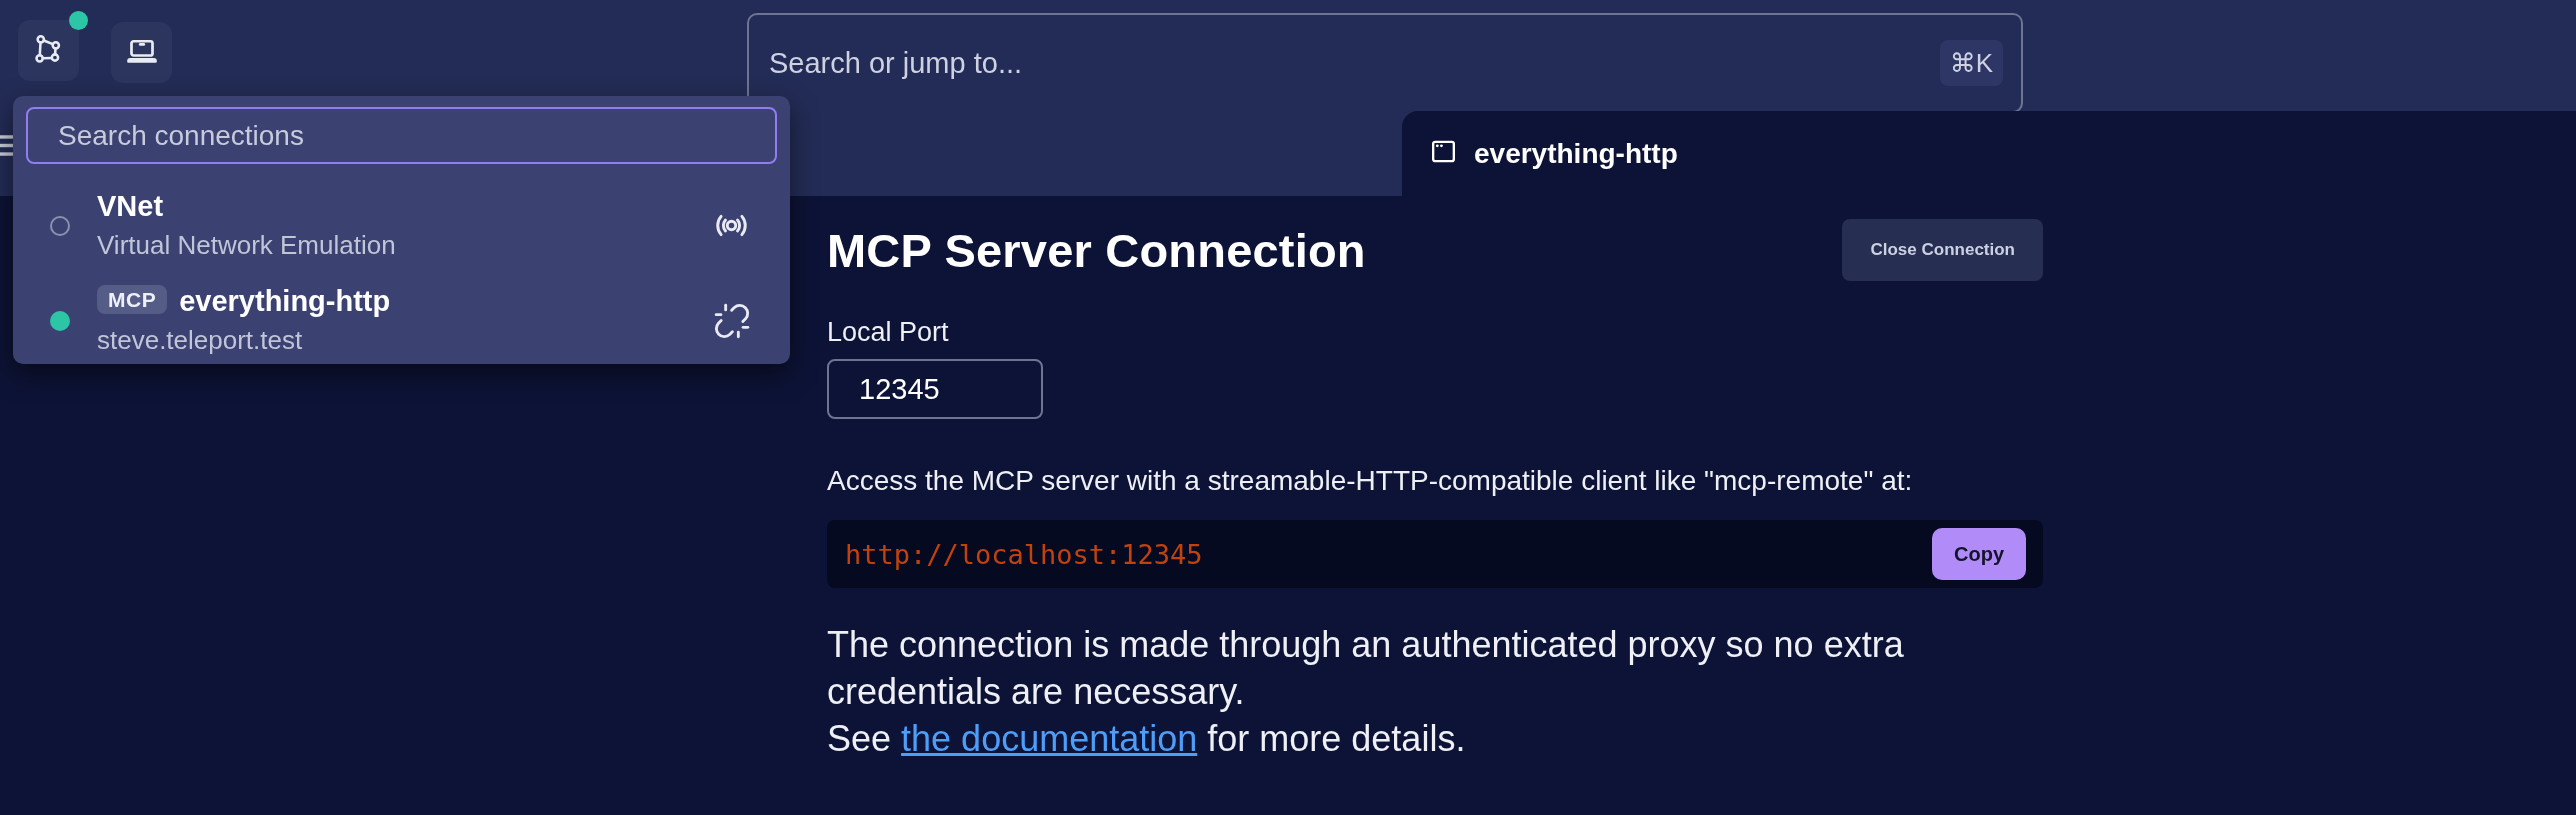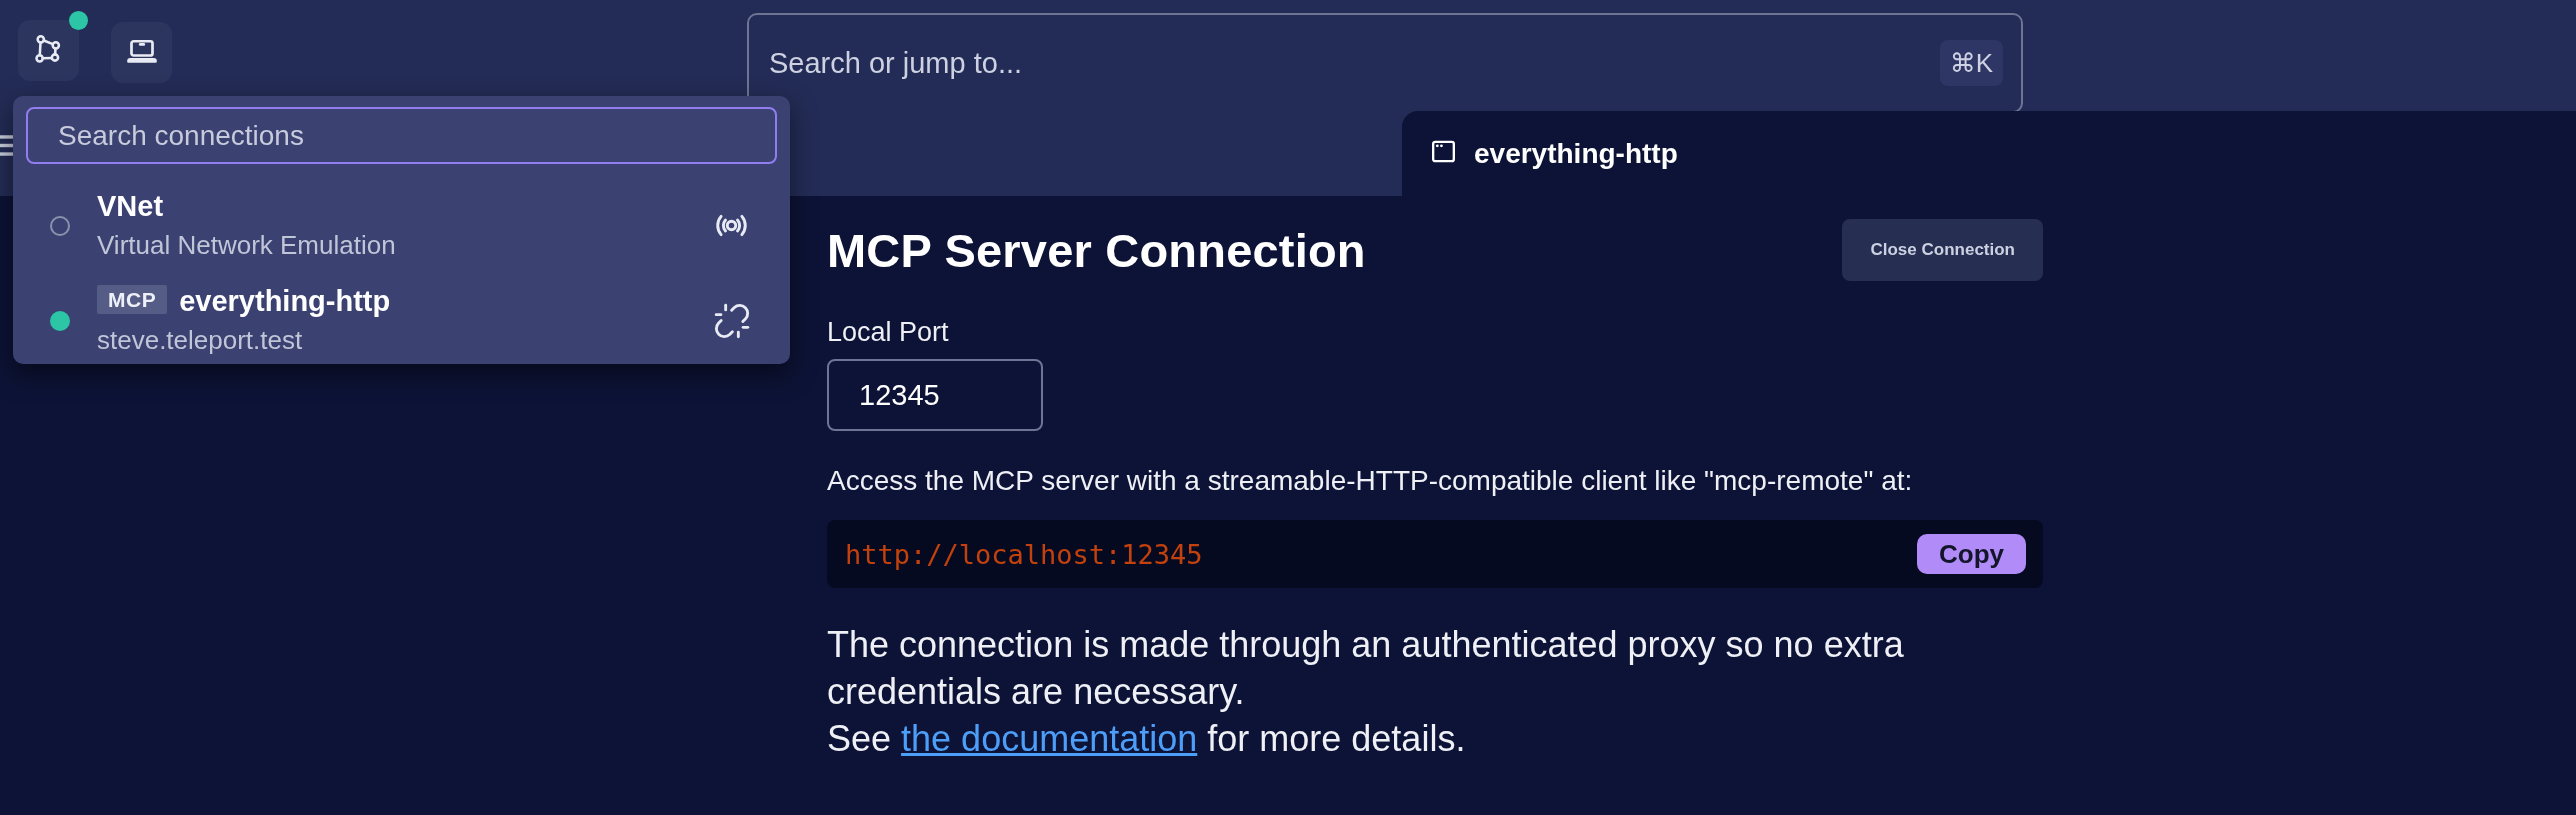--- a/index.html
+++ b/index.html
@@ -39,47 +39,47 @@
   .edge-icon{position:absolute;left:-18px;top:14px;z-index:0;}
   .edge-icon svg{stroke:#c9cedd;fill:none;stroke-width:2;}
 
   
   .doc{position:absolute;left:827px;top:195px;width:1216px;height:620px;color:#f0f1f7;}
   .doc-header{position:absolute;left:0;top:24px;width:100%;display:flex;align-items:center;justify-content:space-between;}
   h1.page-title{font-size:47px;font-weight:700;color:#fff;letter-spacing:0.2px;}
   .close-btn{background:var(--close-bg);color:var(--close-text);font-size:17px;font-weight:600;
     border:none;border-radius:8px;height:62px;padding:0 28px;cursor:pointer;font-family:inherit;}
   .field-label{position:absolute;left:0;top:122px;font-size:27px;color:#eef0f6;}
-  .port-input{position:absolute;left:0;top:164px;width:216px;height:72px;background:transparent;
+  .port-input{position:absolute;left:0;top:164px;width:216px;height:60px;background:transparent;
     border:2px solid var(--outline);border-radius:8px;color:#fff;font-size:29px;padding:0 0 0 30px;
     font-family:inherit;}
   .access-text{position:absolute;left:0;top:270px;font-size:28px;color:#eef0f6;}
   .code-block{position:absolute;left:0;top:325px;width:1216px;height:68px;background:var(--code-bg);
     border-radius:8px;display:flex;align-items:center;padding:0 17px 0 18px;}
   .code-text{font-family:"DejaVu Sans Mono", monospace;font-size:27px;color:#c2410c;}
   .copy-btn{margin-left:auto;background:var(--copy);color:var(--copy-text);border:none;border-radius:10px;
-    height:40px;padding:0 22px;font-size:26px;font-weight:600;cursor:pointer;font-family:inherit;}
+    height:52px;padding:0 22px;font-size:20px;font-weight:600;cursor:pointer;font-family:inherit;}
   .note{position:absolute;left:0;top:426px;font-size:36px;line-height:47px;color:#eef0f6;}
   .note a{color:var(--link);text-decoration:underline;cursor:pointer;}
 
   
   .dropdown{position:absolute;left:13px;top:96px;width:777px;height:268px;background:var(--panel);
     border-radius:10px;box-shadow:0 10px 26px rgba(0,0,0,.5);z-index:20;padding:11px 13px;}
   .conn-search{width:100%;height:57px;background:transparent;border:2px solid var(--panel-border);
     border-radius:8px;color:#e8eaf2;font-size:28px;padding:0 0 0 30px;font-family:inherit;margin-bottom:14px;}
   .conn-search::placeholder{color:#c7cbdc;opacity:1;}
   .conn-item{display:flex;align-items:center;gap:27px;height:95px;padding:0 26px 0 24px;border-radius:8px;cursor:pointer;}
   .status-ring{width:20px;height:20px;border-radius:50%;border:2.5px solid #8b92ad;flex:none;}
   .status-dot{width:20px;height:20px;border-radius:50%;background:var(--teal);flex:none;}
   .conn-texts{display:flex;flex-direction:column;gap:7px;}
   .conn-title-row{display:flex;align-items:flex-start;gap:12px;}
   .conn-title{font-size:29px;font-weight:700;color:#fff;}
   .conn-sub{font-size:26px;color:#c0c5d8;}
   .mcp-badge{background:var(--badge);color:#eef0f8;font-size:21px;font-weight:700;letter-spacing:0.5px;
-    padding:4px 11px;border-radius:2px;line-height:1;}
+    padding:4px 11px;border-radius:8px;line-height:1;}
   .conn-right-icon{margin-left:auto;display:flex;}
   .conn-right-icon svg{stroke:#e9ebf4;fill:none;stroke-width:1.8;stroke-linecap:round;stroke-linejoin:round;}
 </style>
 </head>
 <body>
 
 <div class="app">
 
   <div class="topbar">
     <button class="icon-btn btn-connections">

